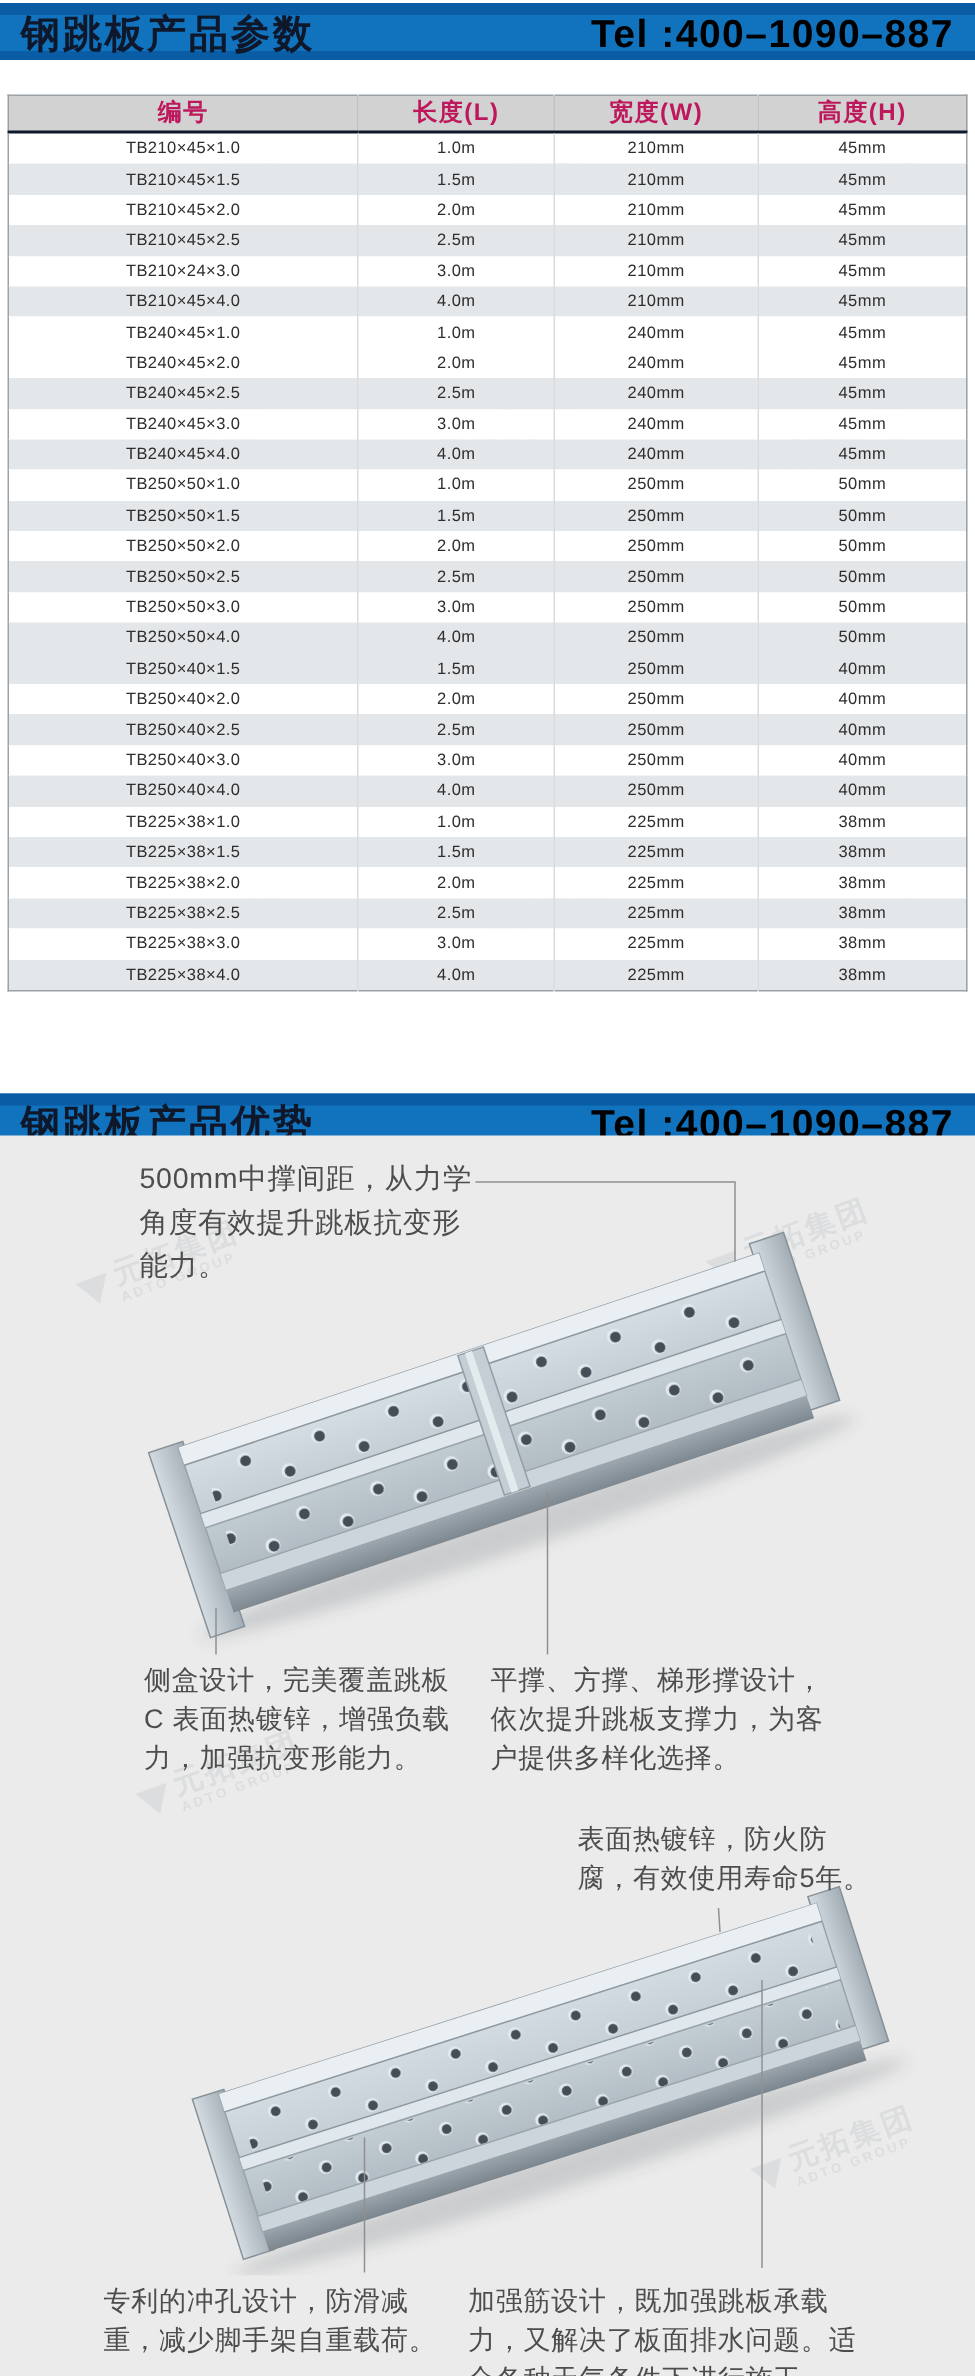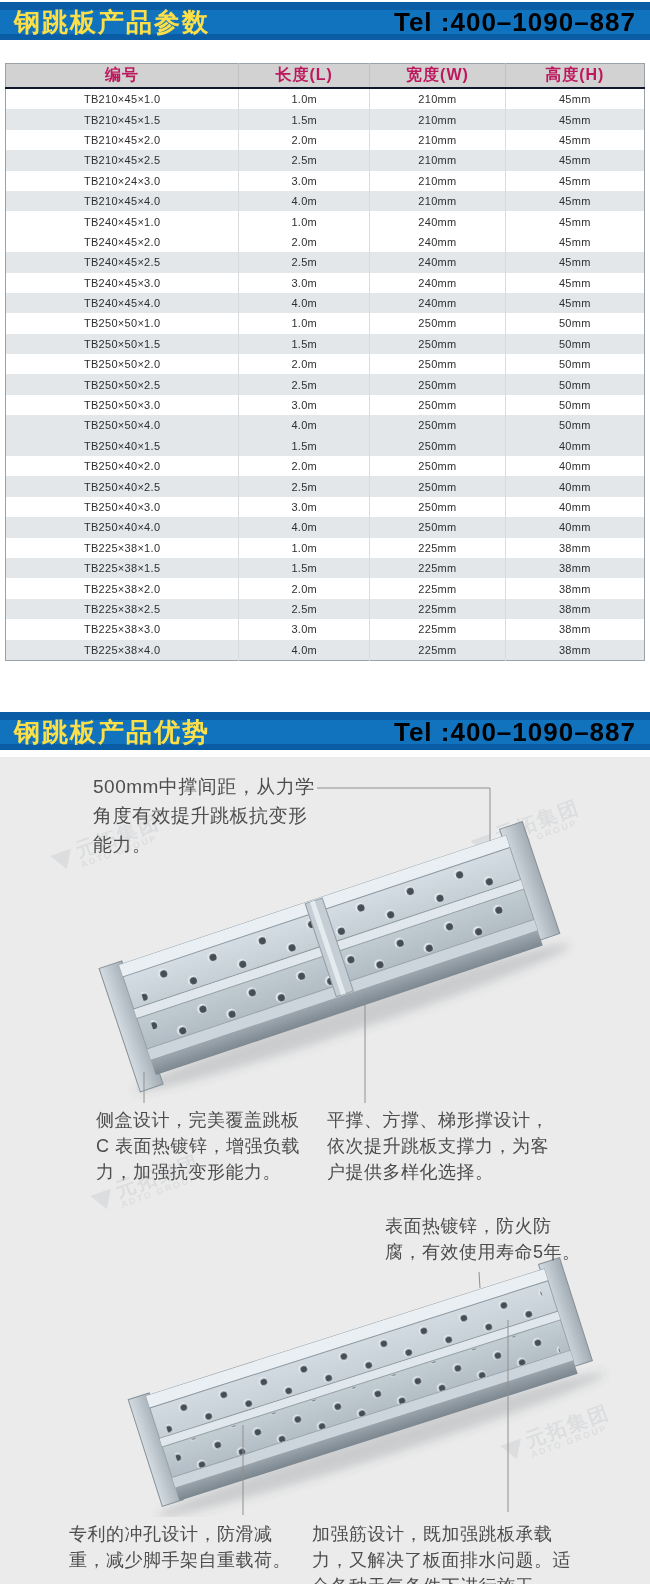--- a/index.html
+++ b/index.html
@@ -9,22 +9,22 @@
     font-family:"Liberation Sans","DejaVu Sans",sans-serif;
   }
   
   .band{
     position:absolute;left:0;width:650px;height:38px;
     background:#1173bd;border-top:8px solid #0a5ca4;border-bottom:6px solid #0a5ca4;
     display:flex;align-items:center;justify-content:space-between;
     padding:0 14px;box-sizing:border-box;
   }
   .band1{top:2px;}
-  .band2{top:712px;}
-  .band-title{color:#fde047;font-size:26px;font-weight:bold;letter-spacing:2px;white-space:nowrap;}
+  .band2{top:729px;}
+  .band-title{color:#0f172a;font-size:26px;font-weight:bold;letter-spacing:2px;white-space:nowrap;}
   .band-tel{color:#000000;font-size:26px;font-weight:bold;letter-spacing:1px;white-space:nowrap;}
   
   .table-wrap{position:absolute;top:63px;left:5px;width:640px;z-index:2;}
   table.spec{width:100%;border-collapse:collapse;table-layout:fixed;border:1px solid #9aa1a7;}
   table.spec th{
     background:#d2d2d2;height:21px;font-size:16px;font-weight:bold;color:#be185d;
     border-right:1px solid #bfc3c6;border-bottom:2px solid #0f172a;letter-spacing:1px;
   }
   table.spec th:last-child, table.spec td:last-child{border-right:none;}
   table.spec td{

